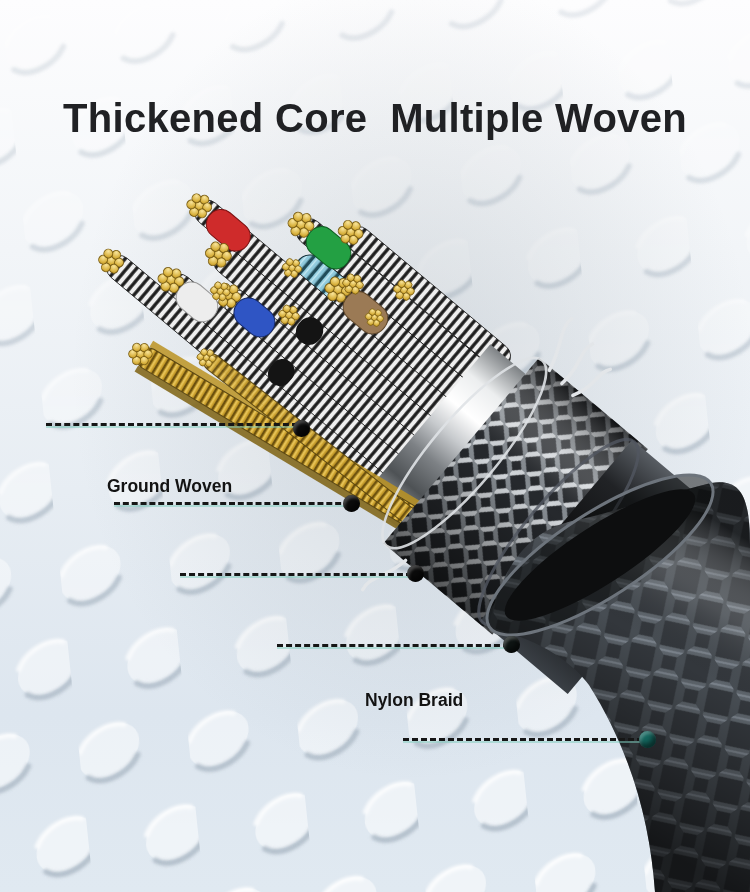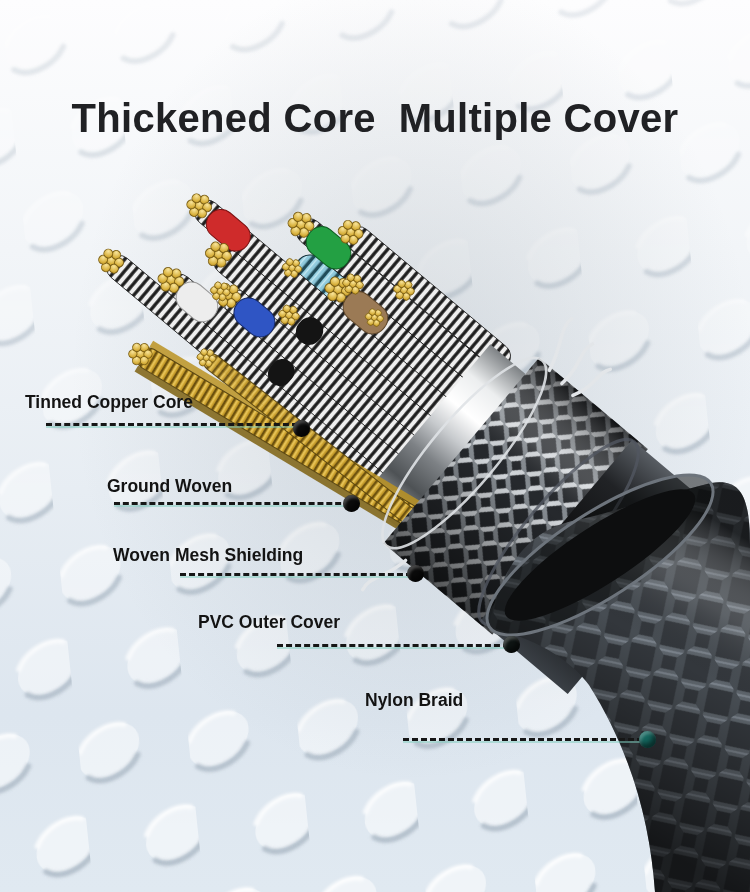--- a/index.html
+++ b/index.html
@@ -224,35 +224,32 @@
     </g>
 
     <g>
       <path d="M711,483 C740,478 750,495 750,545 L750,892 L655,892 C650,820 630,750 589,685 C571,661 540,640 489,627 C498,578 522,530 577,520 C630,508 672,492 711,483 Z" fill="url(#pBraid)"></path>
       <path d="M711,483 C740,478 750,495 750,545 L750,892 L655,892 C650,820 630,750 589,685 C571,661 540,640 489,627 C498,578 522,530 577,520 C630,508 672,492 711,483 Z" fill="url(#braidShadeG)"></path>
       <ellipse cx="600" cy="555" rx="42" ry="132" transform="rotate(57 600 555)" fill="rgba(8,9,10,0.5)" stroke="#6d747c" stroke-width="3"></ellipse>
       <ellipse cx="600" cy="555" rx="29" ry="112" transform="rotate(57 600 555)" fill="#0d0e0f"></ellipse>
     </g>
   </svg>
 
-  <h1 class="page-title">Thickened Core  Multiple Cover</h1>
-
-  <span class="co-label" style="left:25px;top:392px">Tinned Copper Core</span>
+  <h1 class="page-title">Thickened Core  Multiple Woven</h1>
+
   <div class="leader" style="left:46px;top:423px;width:252px"></div>
   <div class="dot" style="left: 293px; top: 420px; background: rgb(11, 11, 11);"></div>
 
   <span class="co-label" style="left:107px;top:476px">Ground Woven</span>
   <div class="leader" style="left:114px;top:502px;width:236px"></div>
   <div class="dot" style="left: 343px; top: 495px; background: rgb(11, 11, 11);"></div>
 
-  <span class="co-label" style="left:113px;top:545px">Woven Mesh Shielding</span>
   <div class="leader" style="left:180px;top:573px;width:232px"></div>
   <div class="dot" style="left: 407px; top: 565px; background: rgb(11, 11, 11);"></div>
 
-  <span class="co-label" style="left:198px;top:612px">PVC Outer Cover</span>
   <div class="leader" style="left:277px;top:644px;width:232px"></div>
   <div class="dot" style="left: 503px; top: 636px; background: rgb(14, 20, 19);"></div>
 
   <span class="co-label" style="left:365px;top:690px">Nylon Braid</span>
   <div class="leader" style="left:403px;top:738px;width:240px"></div>
   <div class="dot" style="left: 639px; top: 731px; background: rgb(20, 102, 94);"></div>
 
 </div>
 
 </body></html>

